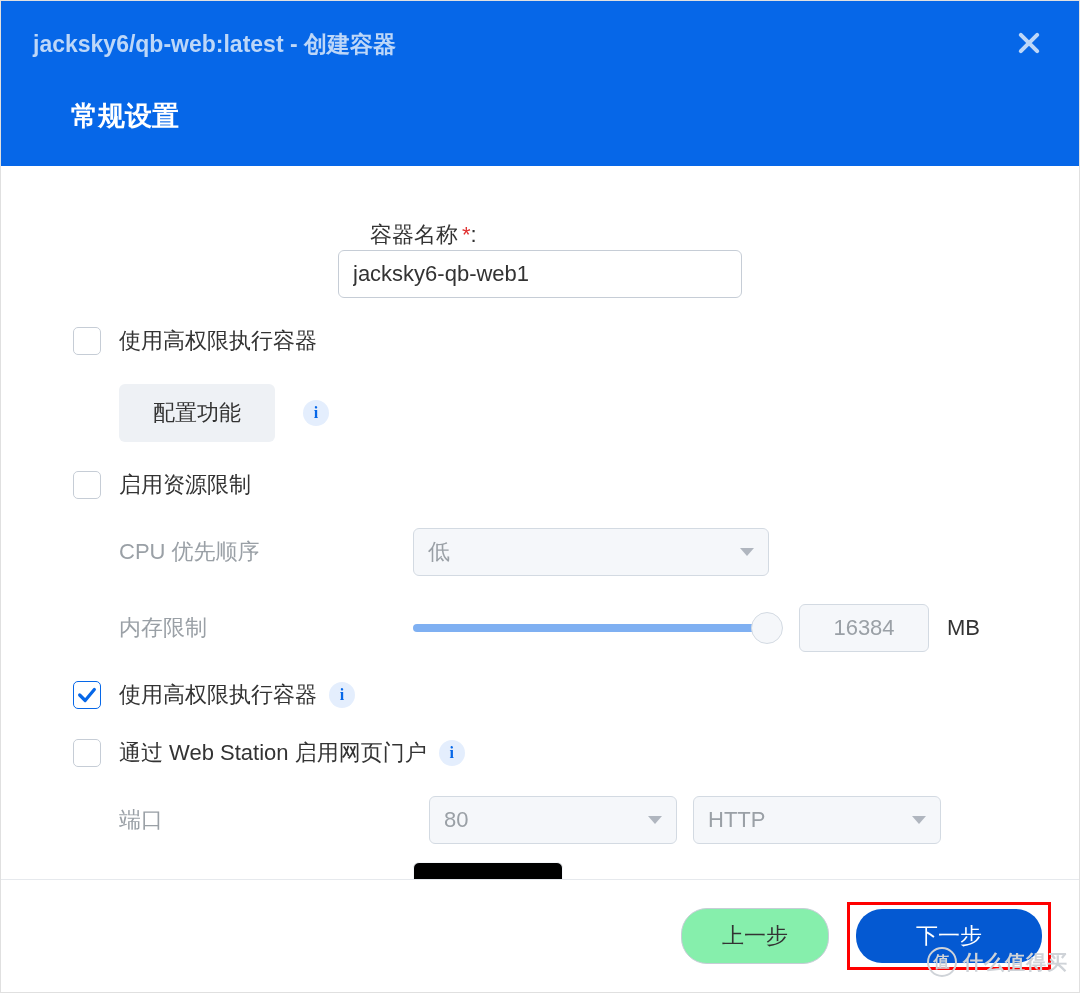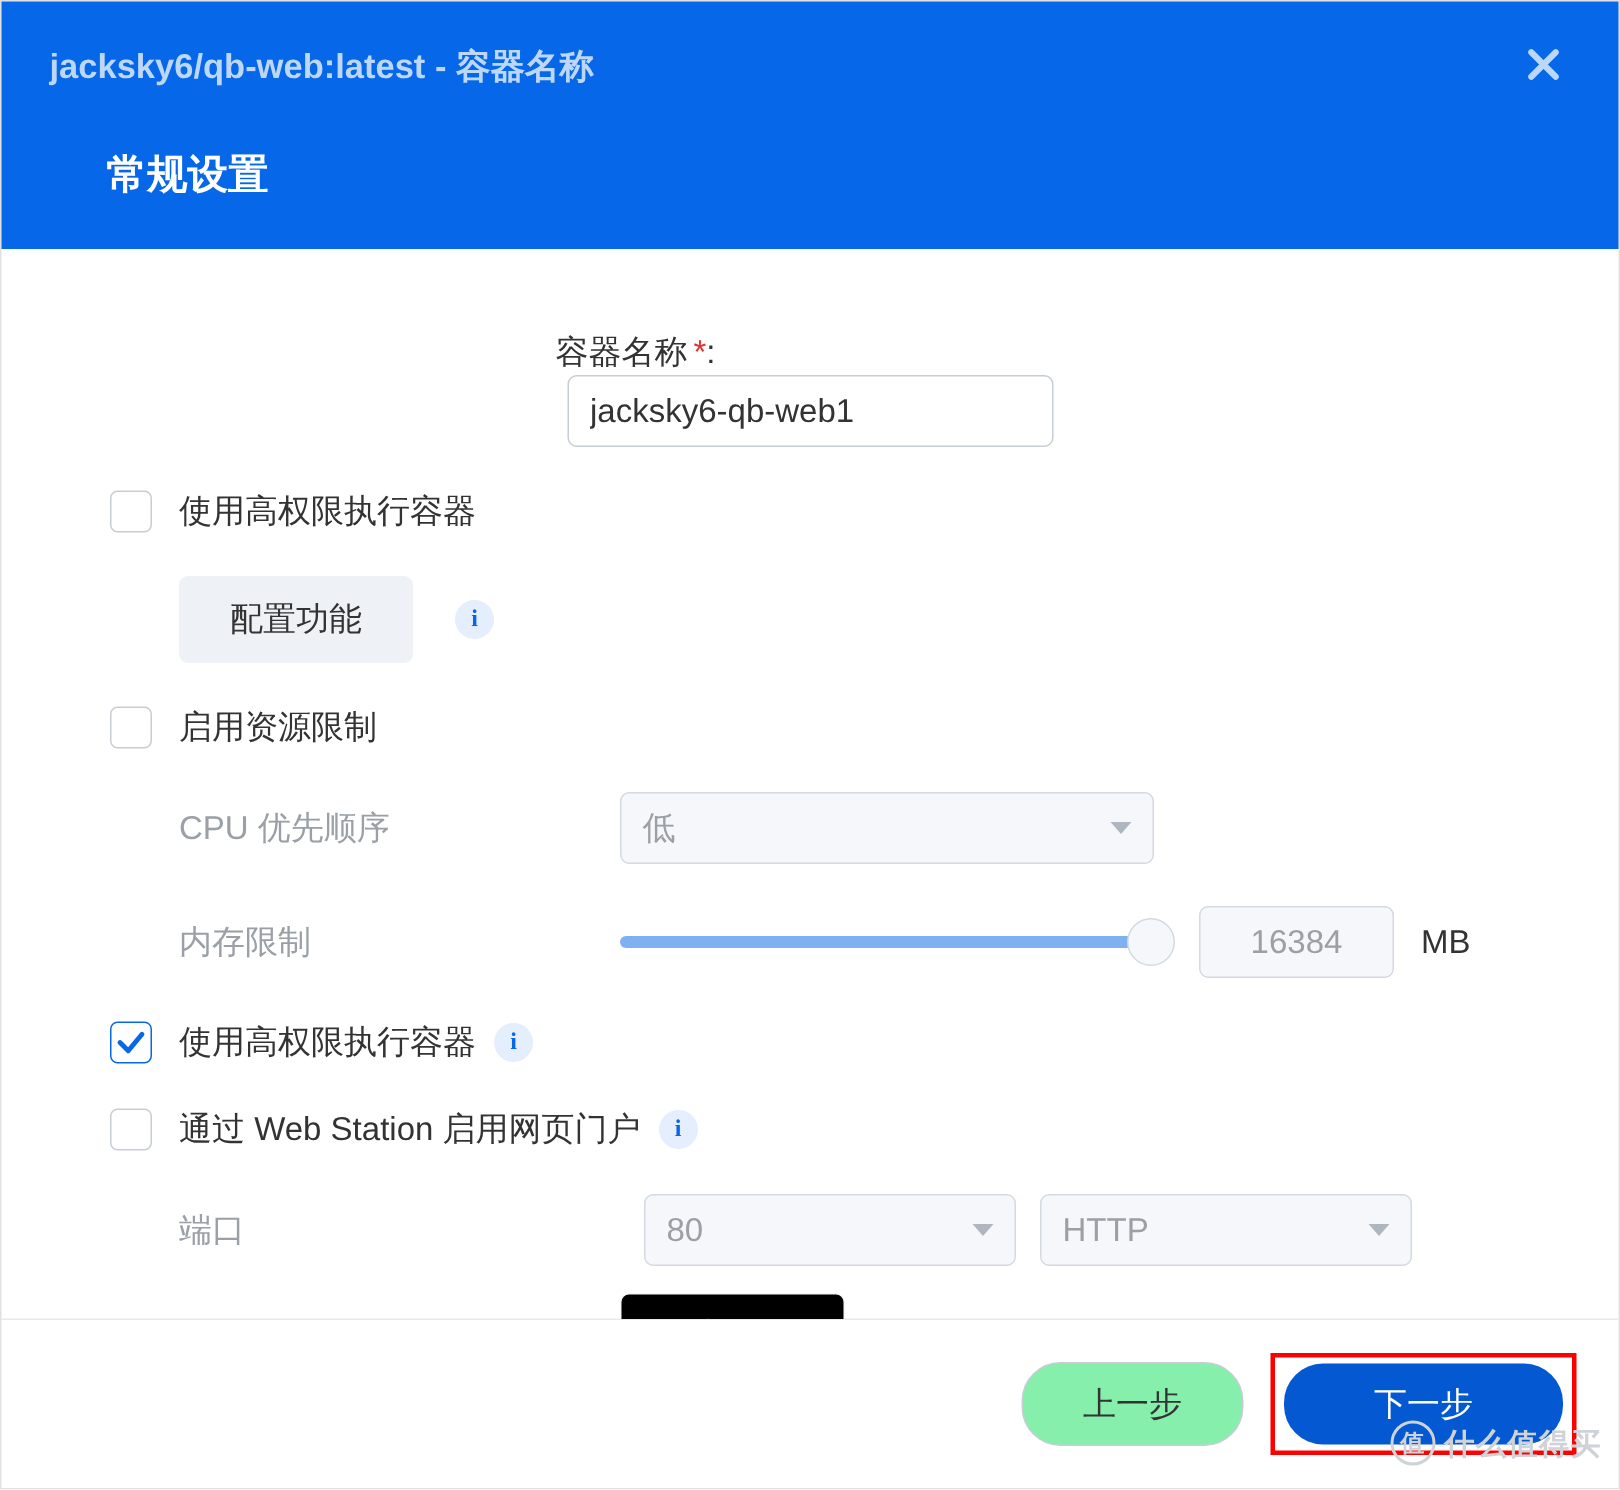--- a/index.html
+++ b/index.html
@@ -58,21 +58,21 @@
     }
     .form-label {
       width: 340px;
       font-size: 22px;
       color: #333;
       display: flex;
       align-items: center;
     }
     .required { color: #e03030; margin-left: 4px; }
     .text-input {
-      width: 324px;
+      width: 404px;
       height: 48px;
       border: 1px solid #c6cdd6;
       border-radius: 6px;
       padding: 12px 14px;
       font-size: 22px;
       color: #333;
       outline: none;
     }
     .checkbox-row {
       display: flex;
@@ -277,21 +277,21 @@
       align-items: center;
       justify-content: center;
       font-size: 16px;
     }
   </style>
 </head>
 <body>
 
 <div class="dialog">
   <div class="header">
-    <div class="header-title">jacksky6/qb-web:latest - 容器名称</div>
+    <div class="header-title">jacksky6/qb-web:latest - 创建容器</div>
     <div class="header-subtitle">常规设置</div>
     <div class="close-btn">
       <svg viewBox="0 0 24 24">
           <path d="M5 5 L19 19 M19 5 L5 19" stroke="currentColor" stroke-width="3.5" stroke-linecap="round" fill="none"></path>
         </svg>
     </div>
   </div>
 
   <div class="body">
 

